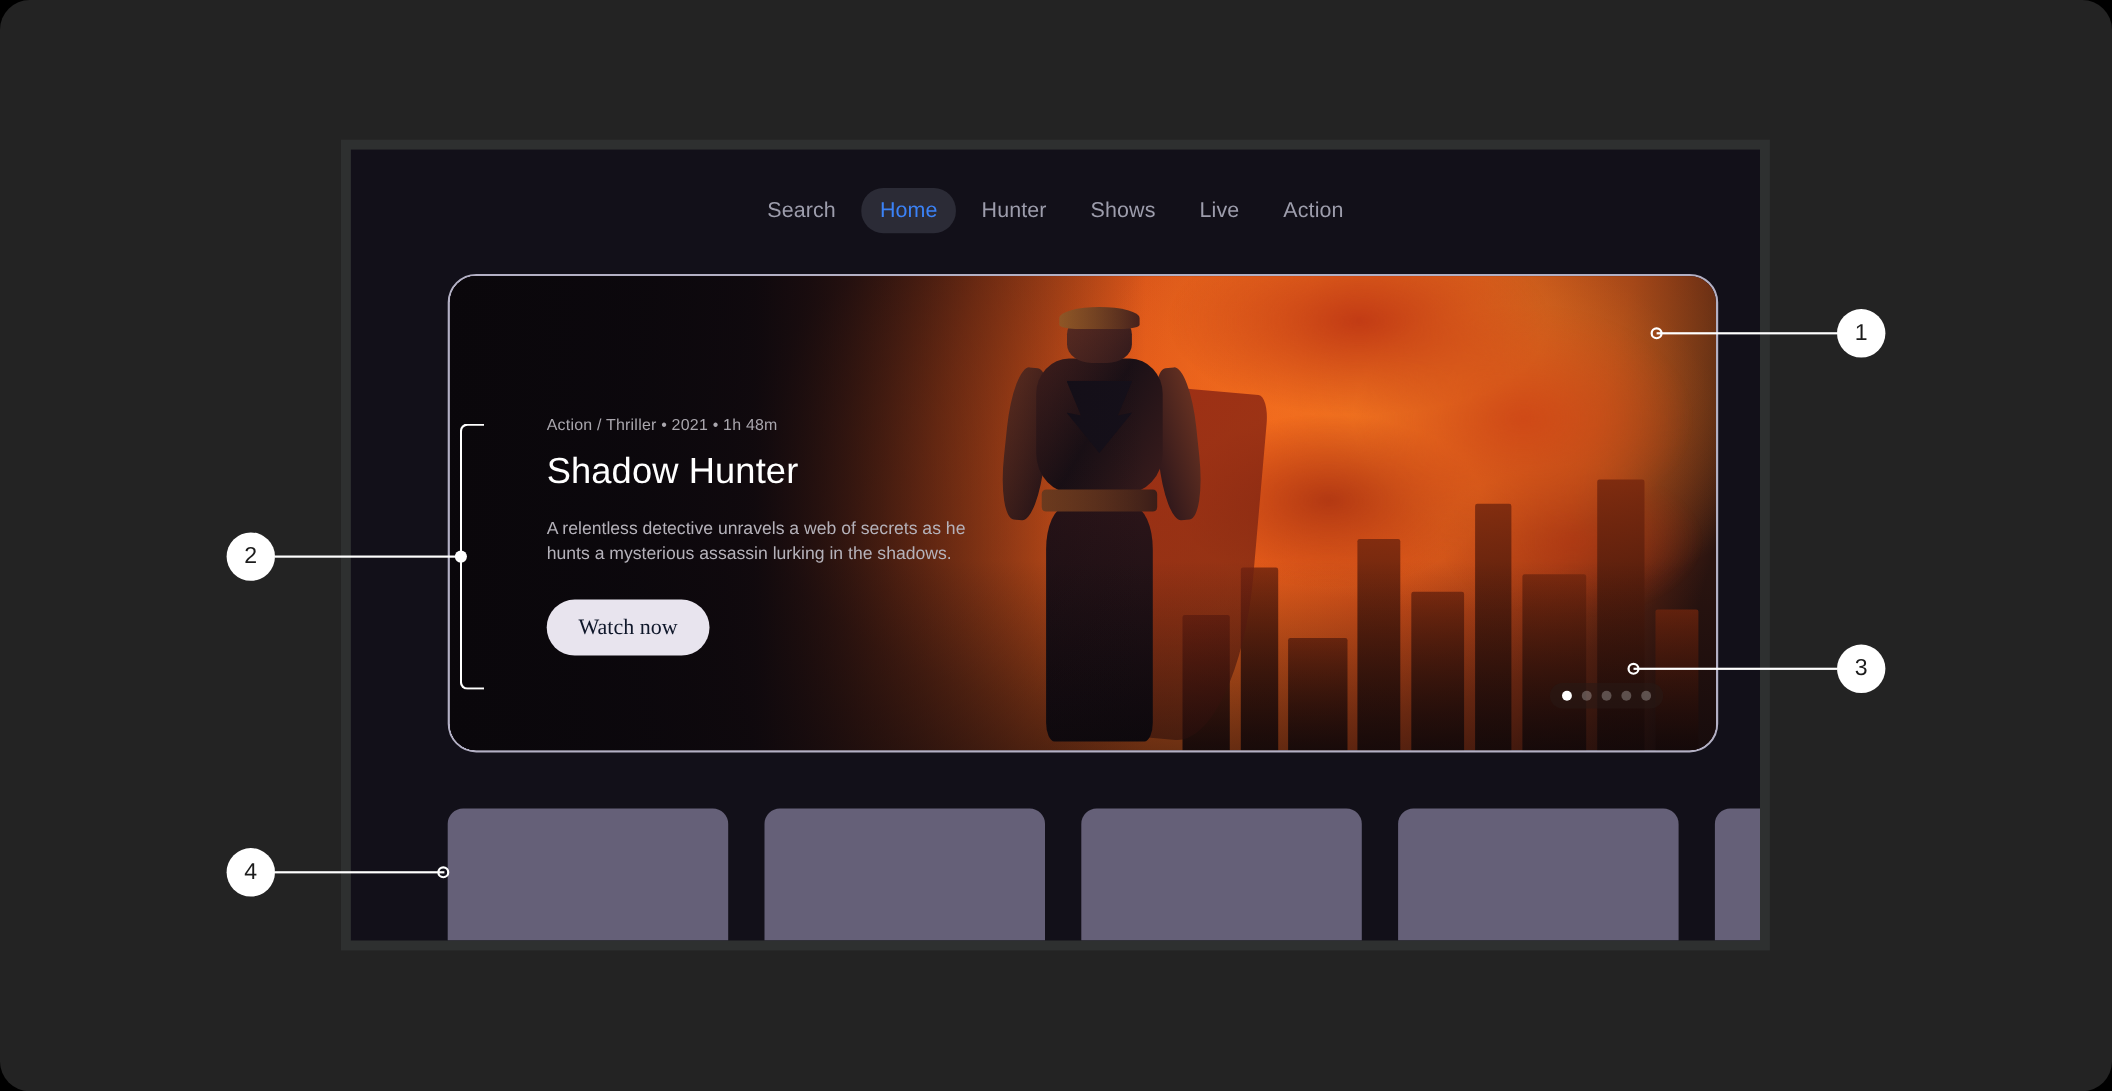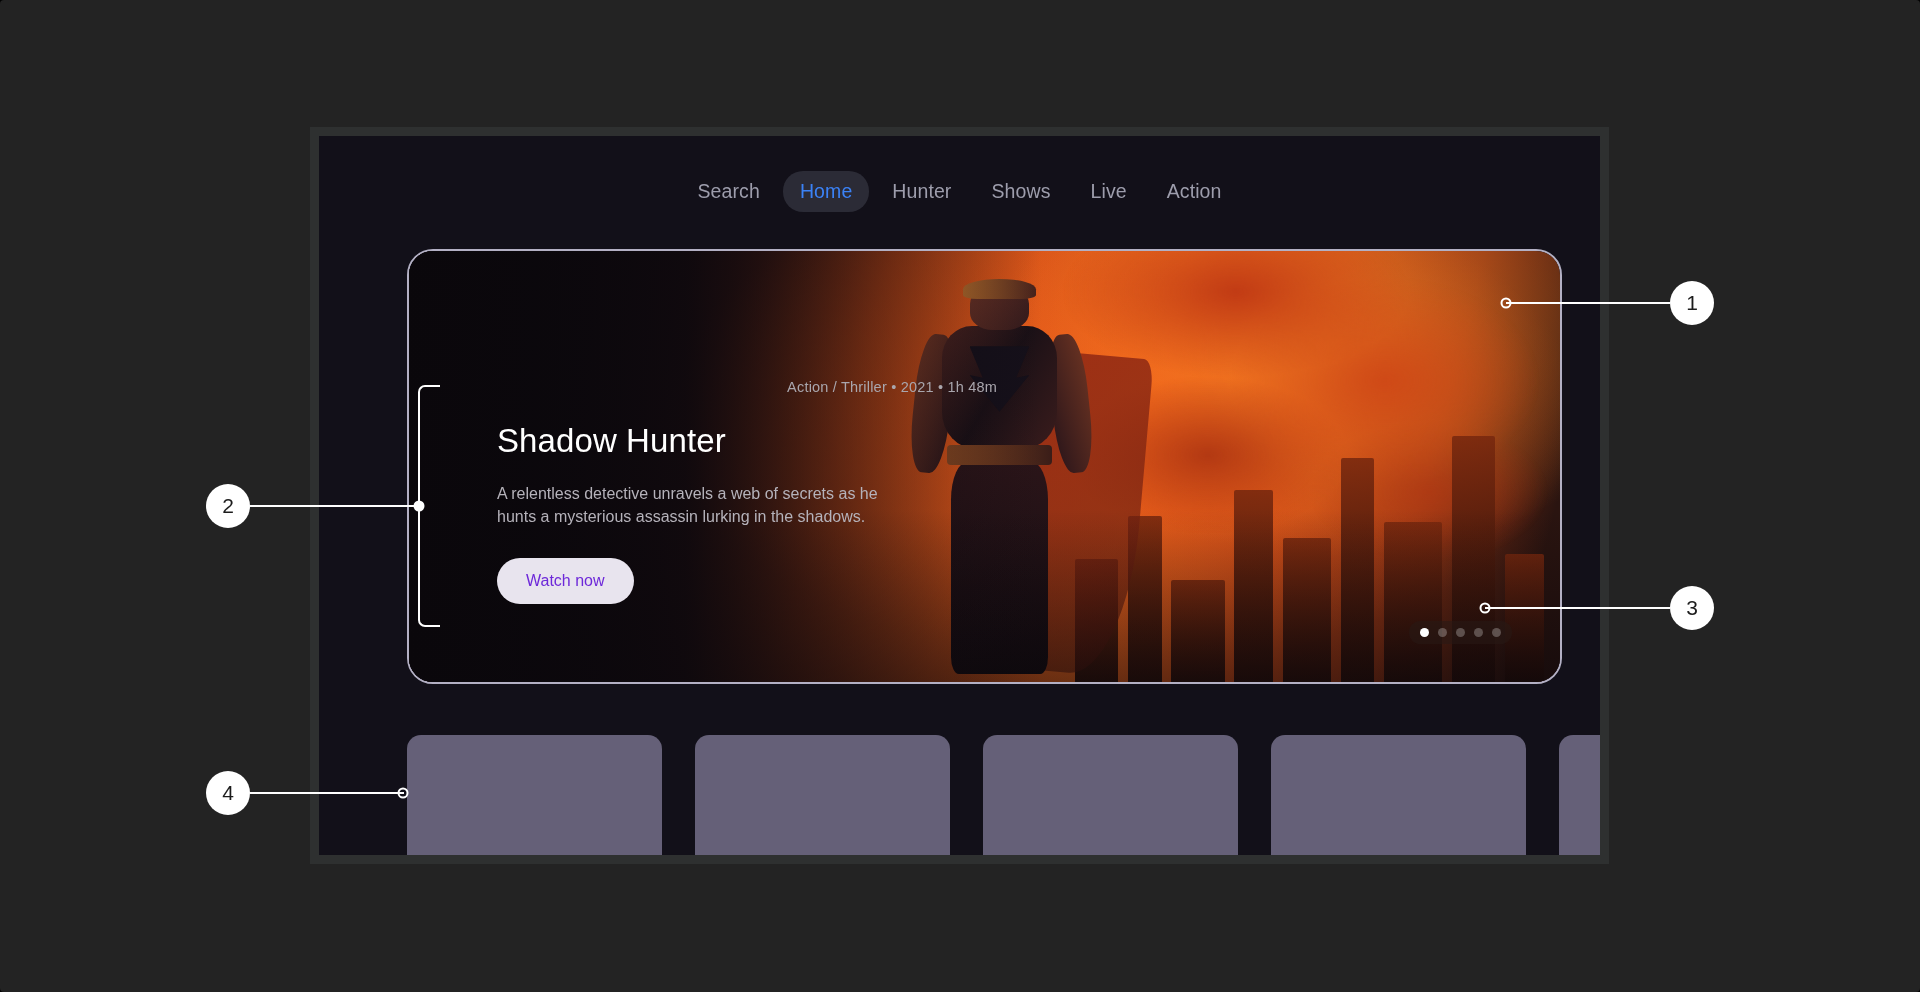--- a/index.html
+++ b/index.html
@@ -11,21 +11,21 @@
     font-family: "Liberation Sans", sans-serif;
     overflow: hidden;
   }
 
   
   #page-card {
     position: absolute;
     left: 0; top: 0;
     width: 1920px; height: 992px;
     background: #232323;
-    border-radius: 4px;
+    border-radius: 27px;
   }
 
   
   #device-frame {
     position: absolute;
     left: 310px; top: 127px;
     width: 1299px; height: 737px;
     background: #2e3030;
     padding: 9px;
   }
@@ -186,46 +186,45 @@
   
   #hero-text {
     position: absolute;
     left: 88px; top: 128px;
     width: 500px;
   }
   #hero-meta {
     font-size: 14.5px;
     color: #a9a6ad;
     letter-spacing: .2px;
-    margin-bottom: 27px;
-    text-align: right;
+    margin-bottom: 14px;
   }
   #hero-title {
     font-size: 33px;
     color: #ffffff;
     font-weight: 400;
     letter-spacing: .1px;
     margin-bottom: 22px;
   }
   #hero-desc {
     font-size: 16px;
     line-height: 1.45;
     color: #b5b2ba;
     width: 400px;
     margin-bottom: 30px;
   }
   #watch-now {
     display: inline-block;
     background: #e8e4ee;
-    color: #6d28d9;
-    font-size: 16px;
+    color: #0f172a;
+    font-size: 20px;
     padding: 14px 29px;
     border: none;
     border-radius: 26px;
-    font-family: Liberation Sans, sans-serif;
+    font-family: Liberation Serif, serif;
     cursor: pointer;
   }
 
   
   #carousel-dots {
     position: absolute;
     right: 48px; bottom: 38px;
     display: flex;
     align-items: center;
     gap: 9px;

